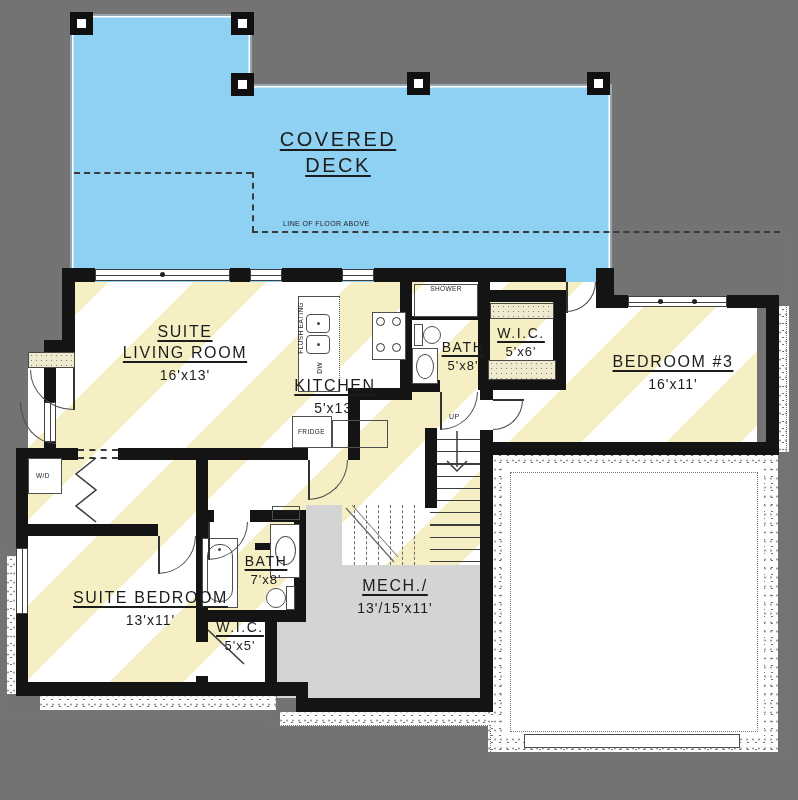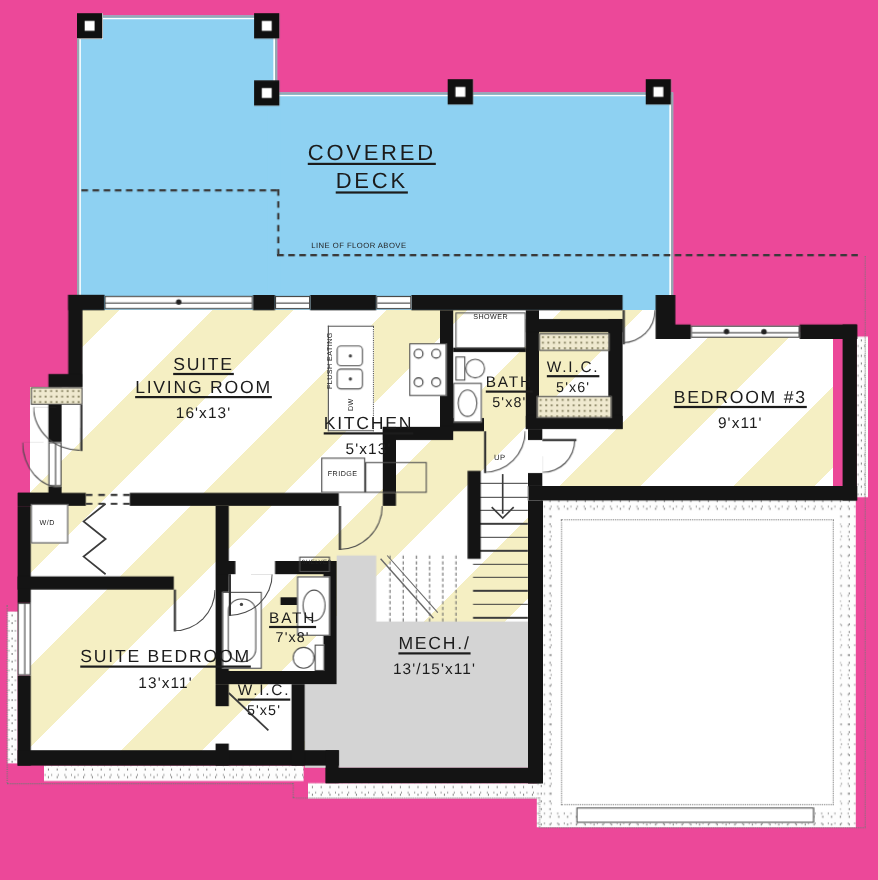--- a/index.html
+++ b/index.html
@@ -1,16 +1,16 @@
 <!DOCTYPE html>
 <html><head>
 <meta charset="utf-8">
 <style>
   html,body{margin:0;padding:0;background:#fff;}
-  #plan{position:relative;width:798px;height:800px;background:#ec4899;overflow:hidden;
+  #plan{position:relative;width:798px;height:800px;background:#737373;overflow:hidden;
         font-family:"Liberation Sans",sans-serif;color:#1c1c1c;}
   .abs{position:absolute;}
   
   .floor{position:absolute;background-color:#fff;
     background-image:repeating-linear-gradient(135deg,#f5efc3 0 52px,#ffffff 52px 112px);
     background-attachment:fixed;z-index:1;}
   .gray{position:absolute;background:#d4d4d4;z-index:2;}
   .stipple{position:absolute;background-color:#fdfdfd;
     background-image:radial-gradient(#6f6f6f 0.8px,transparent 1px),radial-gradient(#9a9a9a 0.7px,transparent 0.9px);
     background-size:8px 7px,6px 9px;background-position:0 0,4px 4px;z-index:2;}
@@ -256,21 +256,21 @@
   <div class="rlabel small" style="left:435px;top:338px;width:56px;">
     <span class="rline">BATH</span>
     <span class="rdims">5'x8'</span>
   </div>
   <div class="rlabel small" style="left:488px;top:324px;width:66px;">
     <span class="rline">W.I.C.</span>
     <span class="rdims">5'x6'</span>
   </div>
   <div class="rlabel" style="left:588px;top:352px;width:170px;">
     <span class="rline">BEDROOM #3</span>
-    <span class="rdims">9'x11'</span>
+    <span class="rdims">16'x11'</span>
   </div>
   <div class="rlabel" style="left:38px;top:588px;width:225px;">
     <span class="rline">SUITE BEDROOM</span>
     <span class="rdims">13'x11'</span>
   </div>
   <div class="rlabel small" style="left:234px;top:552px;width:64px;">
     <span class="rline">BATH</span>
     <span class="rdims">7'x8'</span>
   </div>
   <div class="rlabel small" style="left:210px;top:618px;width:60px;">

